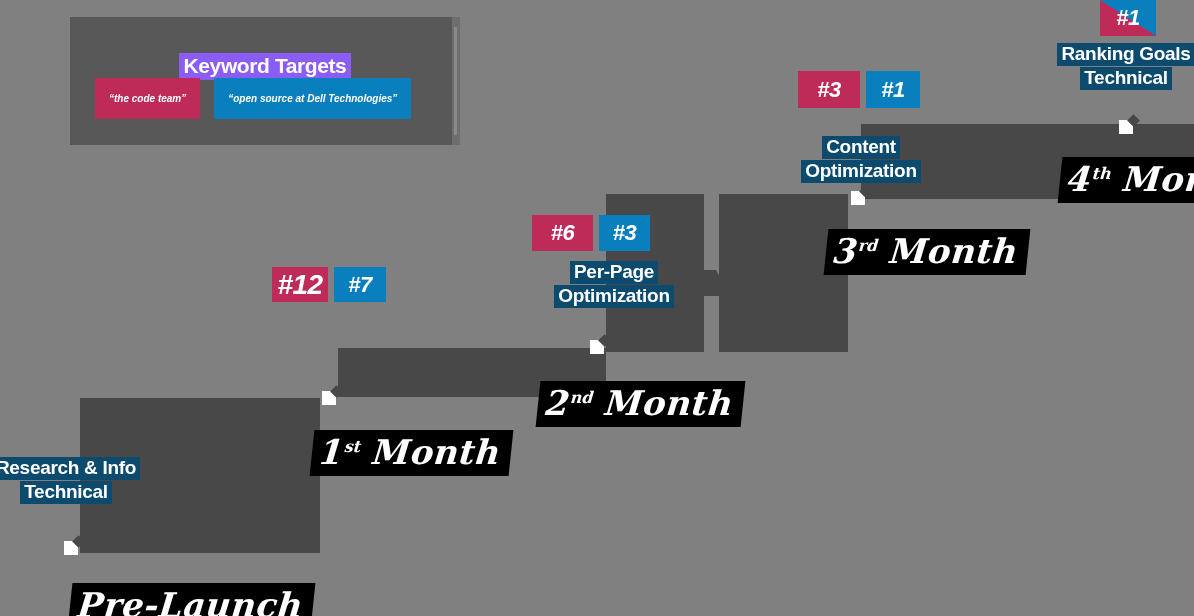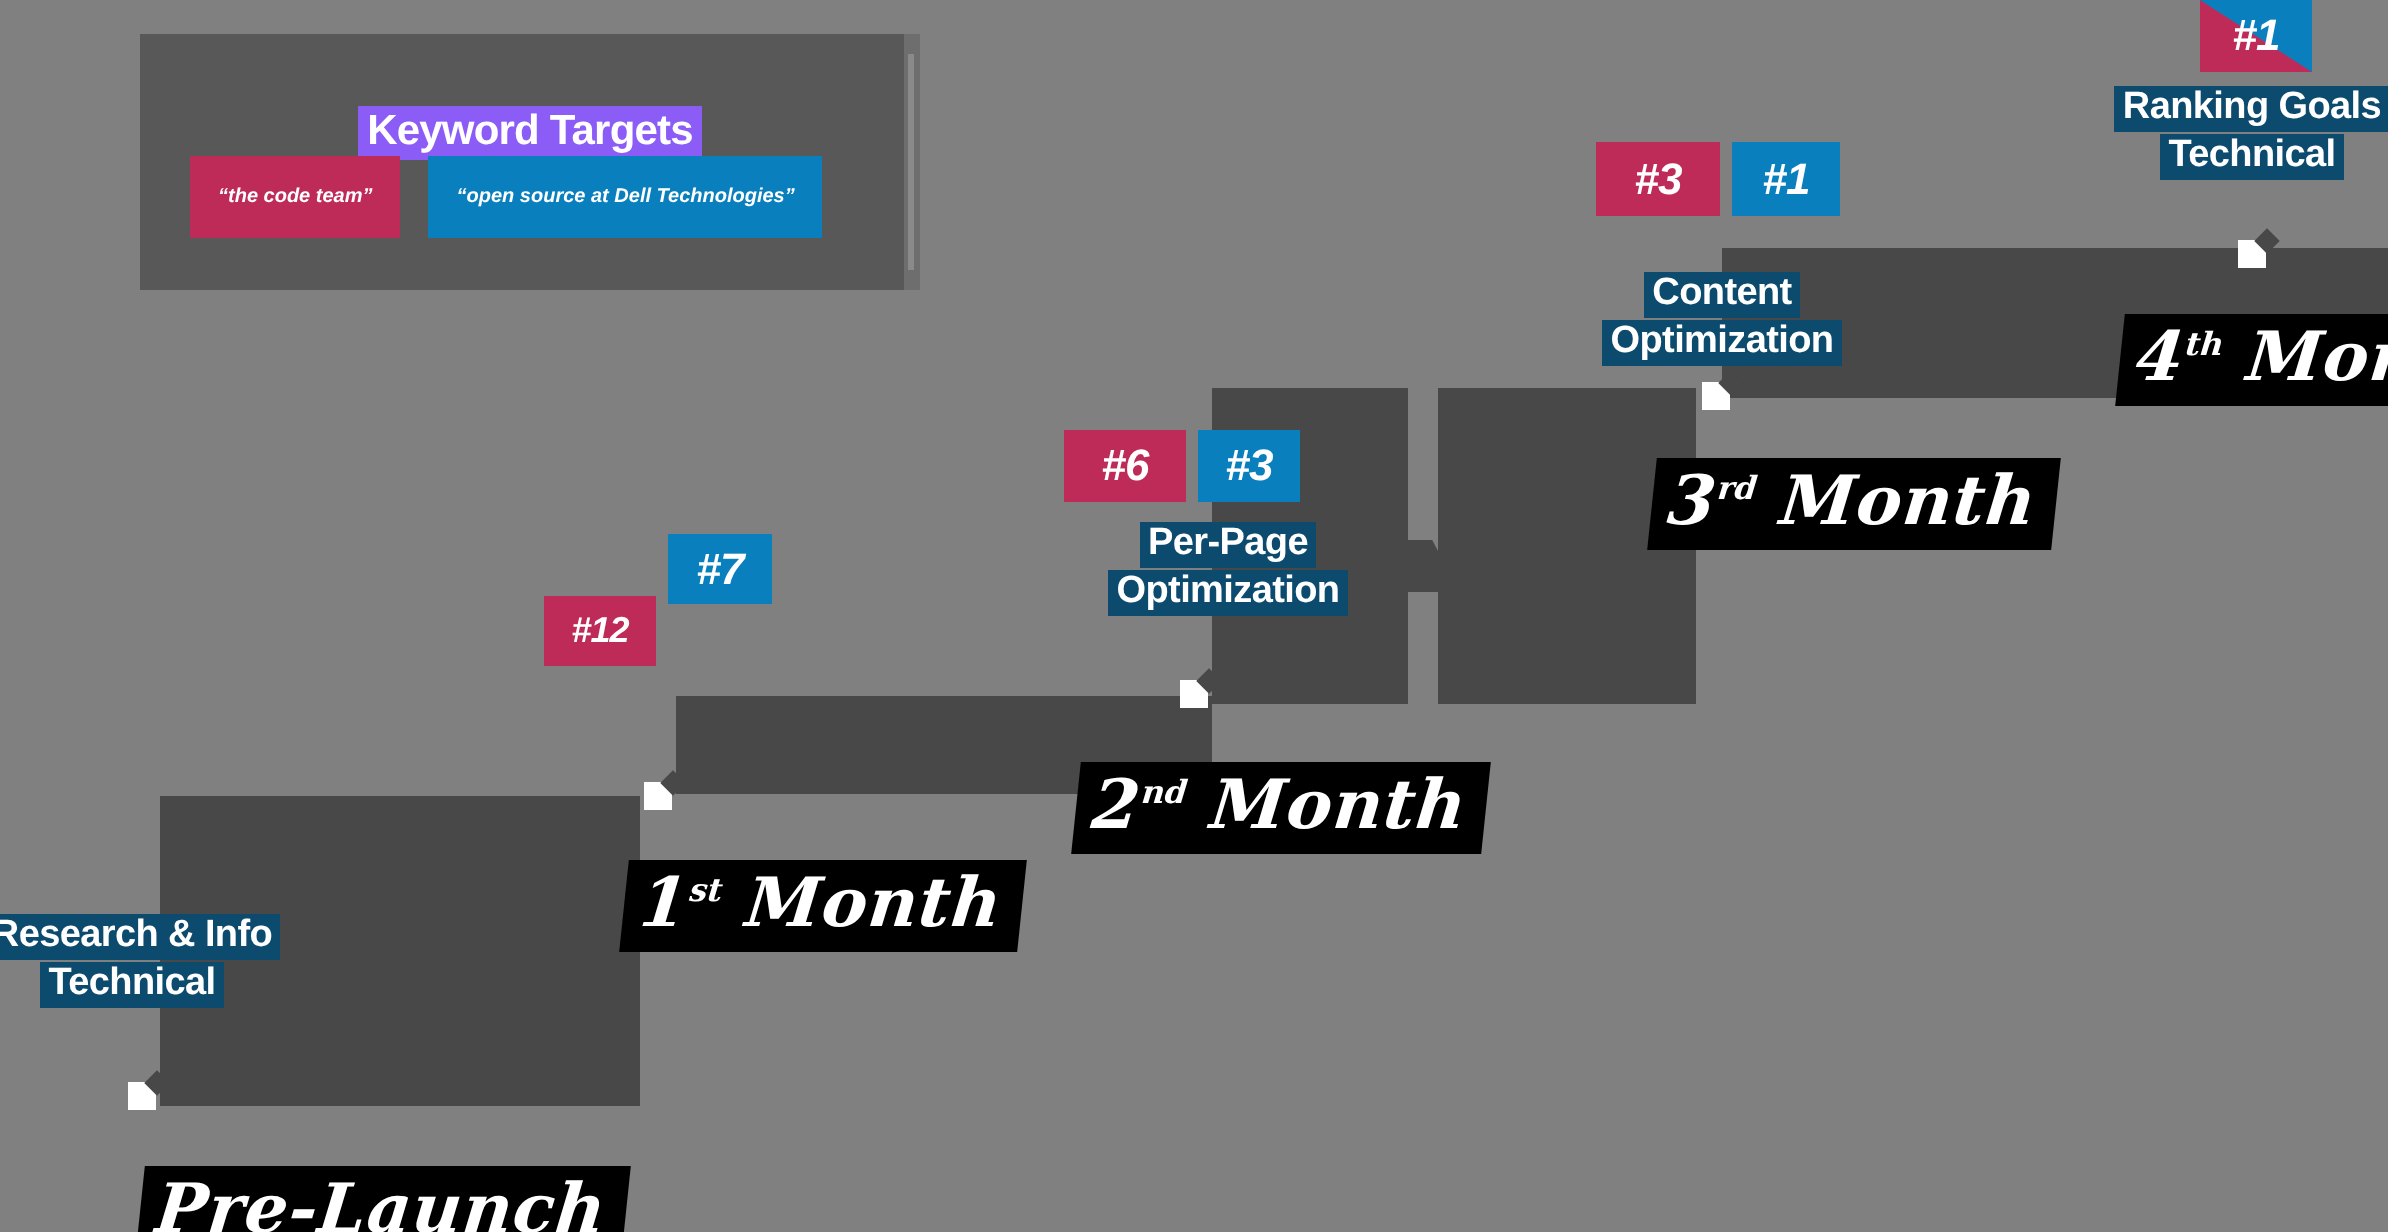--- a/index.html
+++ b/index.html
@@ -160,21 +160,21 @@
     <span class="l1">Content</span><br>
     <span class="l2">Optimization</span>
   </div>
 
   <div class="stage-label" style="left:1054px;top:43px;width:144px;">
     <span class="l1">Ranking Goals</span><br>
     <span class="l2">Technical</span>
   </div>
 
   <div class="badge-row" style="left:272px;top:267px;">
-    <div class="badge crimson" style="width:56px;height:35px;font-size:18px;margin-top:31px;">#12</div>
+    <div class="badge crimson" style="width:56px;height:35px;font-size:28px;">#12</div>
     <div class="badge blue" style="width:52px;height:35px;font-size:22px;">#7</div>
   </div>
 
   <div class="badge-row" style="left:532px;top:215px;">
     <div class="badge crimson" style="width:61px;height:36px;font-size:22px;">#6</div>
     <div class="badge blue" style="width:51px;height:36px;font-size:22px;">#3</div>
   </div>
 
   <div class="badge-row" style="left:798px;top:71px;">
     <div class="badge crimson" style="width:62px;height:37px;font-size:22px;">#3</div>

